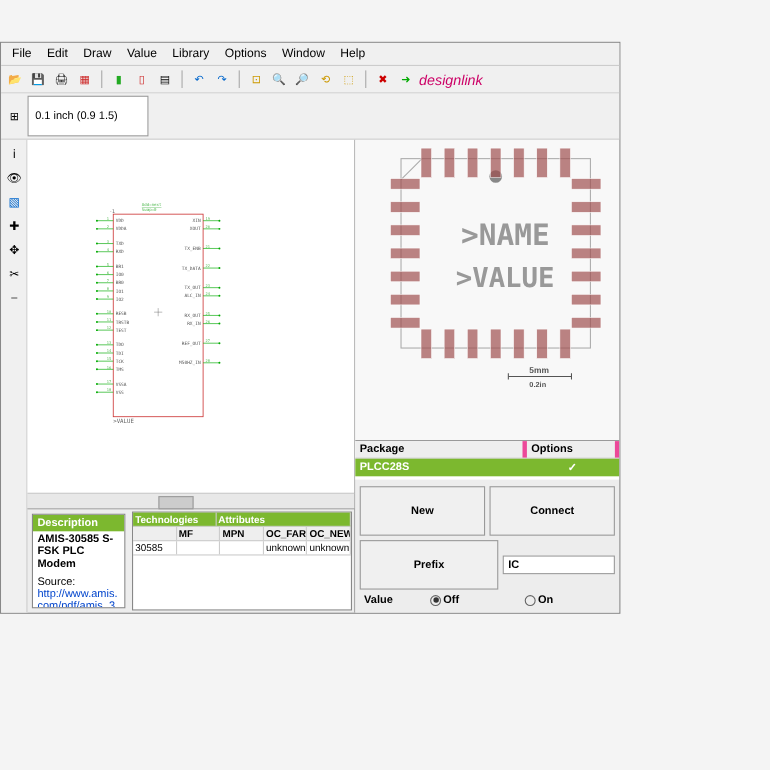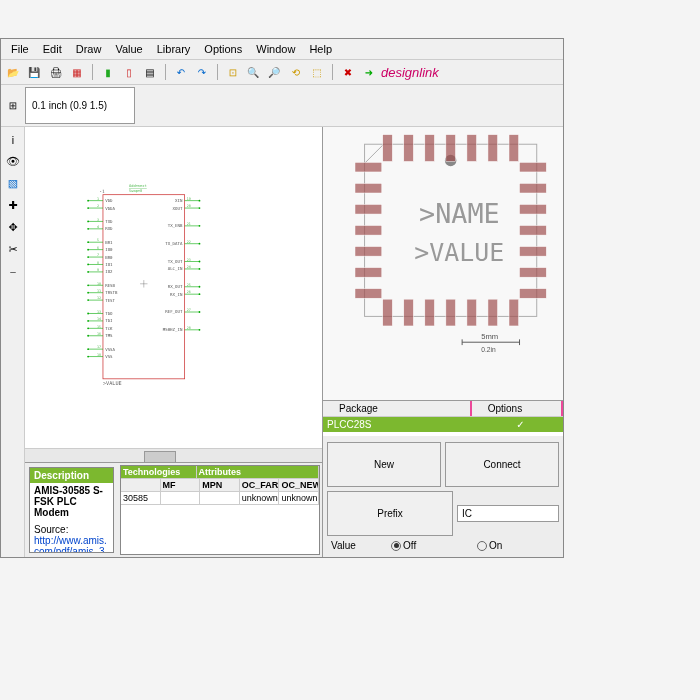--- a/index.html
+++ b/index.html
@@ -31,27 +31,27 @@
 .desc-area { height: 95px; display: flex; border-top: 1px solid #999; }
 .desc-box { flex: 1; border: 1px solid #888; margin: 4px; background: #fff; display: flex; flex-direction: column; overflow: hidden; }
 .desc-header { background: #7cb82f; color: #fff; font-size: 10px; font-weight: bold; padding: 2px 4px; }
 .desc-body { flex: 1; font-size: 10px; padding: 2px 4px; overflow: hidden; }
 .tech-box { width: 200px; border: 1px solid #888; margin: 2px; background: #fff; font-size: 9px; }
 .tech-row { display: flex; border-bottom: 1px solid #ccc; }
 .tech-cell { flex: 1; padding: 1px 2px; border-right: 1px solid #ccc; overflow: hidden; white-space: nowrap; }
 .tech-header-row { background: #7cb82f; color: #fff; font-weight: bold; }
 .tech-sub { background: #eee; font-weight: bold; }
 
-.right-panel { width: 240px; display: flex; flex-direction: column; background: #ededed; }
+.right-panel { width: 240px; display: flex; flex-direction: column; background: #ededed; font-weight: bold; }
 .footprint-canvas { height: 285px; background: #f8f8f8; position: relative; overflow: hidden; }
 .footprint-svg { width: 100%; height: 100%; }
 
 .pkg-list { height: 38px; border-top: 1px solid #999; background: #fff; font-size: 10px; }
 .pkg-hdr { display: flex; background: #eee; border-bottom: 1px solid #ccc; }
-.pkg-hdr span { padding: 2px 16px; border-right: 2px solid #ec4899; }
+.pkg-hdr span { padding: 2px 4px; border-right: 4px solid #ec4899; }
 .pkg-row { display: flex; padding: 2px 4px; }
 .pkg-row.sel { background: #7cb82f; color: #fff; }
 
 .right-controls { flex: 1; padding: 6px 4px; display: flex; flex-direction: column; gap: 4px; font-size: 10px; }
 .ctrl-row { display: flex; gap: 4px; align-items: center; }
 .ctrl-btn { flex: 1; background: #f0f0f0; border: 1px solid #999; padding: 16px; text-align: center; cursor: pointer; font-size: 10px; }
 .ctrl-input { flex: 1; background: #fff; border: 1px solid #999; padding: 2px 4px; font-size: 10px; }
 .radio { display: flex; align-items: center; gap: 2px; flex: 1; }
 .radio-dot { width: 10px; height: 10px; border: 1px solid #666; border-radius: 50%; display: inline-flex; align-items: center; justify-content: center; }
 .radio-dot.sel::after { content: ''; width: 5px; height: 5px; background: #333; border-radius: 50%; }

